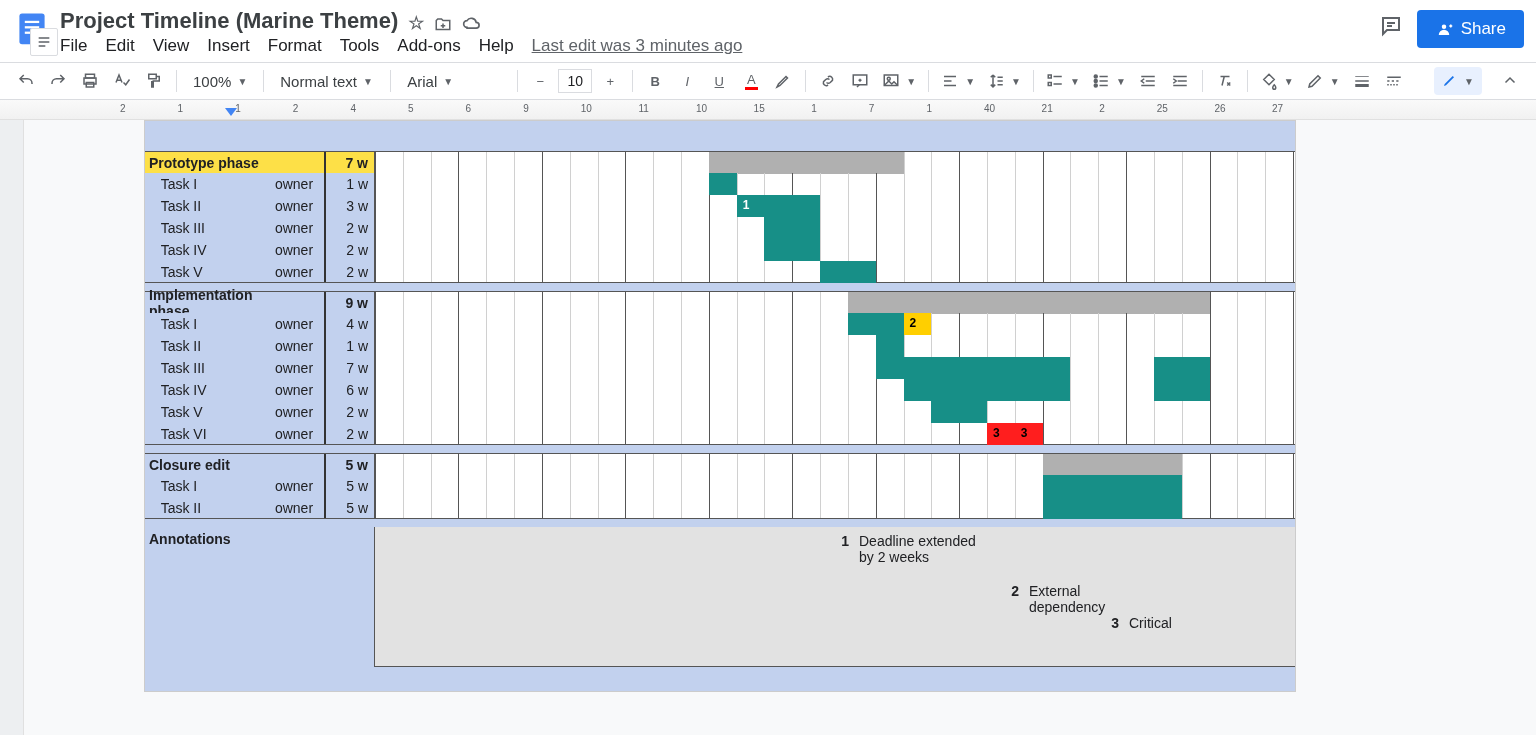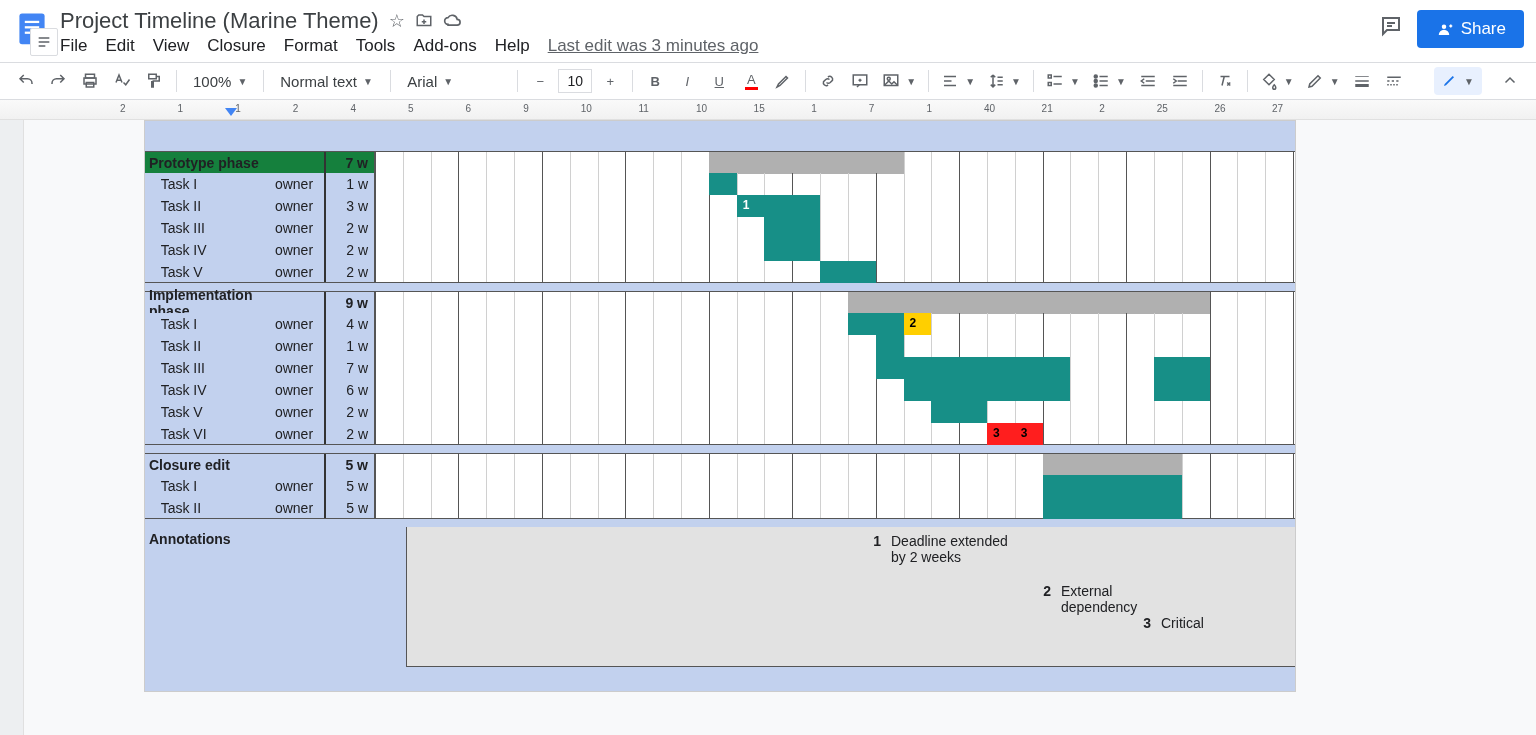--- a/index.html
+++ b/index.html
@@ -2,21 +2,21 @@
 <html><head>
 <meta charset="utf-8">
 <style>
   * { box-sizing: border-box; }
   body { margin:0; font-family: Arial, sans-serif; font-size:13px; color:#202124; background:#fff; overflow:hidden; }
   
   .header { display:flex; align-items:flex-start; padding:8px 12px 0 12px; }
   .logo { width:40px; height:40px; border-radius:8px; display:flex; align-items:center; justify-content:center; margin-right:8px; }
   .logo svg { width:36px; height:36px; }
   .titlebar { flex:1; }
-  .title-row { display:flex; align-items:center; gap:10px; }
+  .title-row { display:flex; align-items:flex-end; gap:10px;font-weight:bold; }
   .doc-title { font-size:22px; color:#3c4043; letter-spacing:0; }
   .title-icon { color:#5f6368; font-size:18px; display:inline-flex; }
   .menu-row { display:flex; align-items:center; gap:18px; margin-top:2px; }
   .menu-item { color:#202124; font-size:17px; cursor:pointer; }
   .last-edit { color:#5f6368; text-decoration:underline; font-size:17px; }
   .header-right { display:flex; align-items:center; gap:14px; padding-top:2px; }
   .comment-icon { color:#5f6368; font-size:22px; }
   .share-btn { background:#1a73e8; color:#fff; border:none; border-radius:4px; padding:9px 18px; font-size:17px; font-weight:500; display:flex; align-items:center; gap:8px; cursor:pointer; }
   
   .toolbar { display:flex; align-items:center; border-top:1px solid #dadce0; border-bottom:1px solid #dadce0; padding:4px 12px; gap:4px; margin-top:6px; }
@@ -58,21 +58,21 @@
   .bar.teal { background:#178f87; }
   .bar.yellow { background:#ffcf00; }
   .bar.red { background:#ff1e1e; }
   .bar .note { color:#fff; font-weight:700; font-size:12px; position:absolute; top:3px; left:6px; }
   .bar.yellow .note, .bar.red .note { color:#000; }
   .section-sep { height:8px; background:#c2d1ee; }
   .sect-border-top .cells, .sect-border-top .lbl { border-top:1px solid #555; }
   .sect-border-bottom .cells, .sect-border-bottom .lbl { border-bottom:1px solid #555; }
   
   .ann-area { display:flex; }
-  .ann-left { width:262px; border-right:1px solid #555; background:#c2d1ee; padding:4px 4px 60px 4px; }
+  .ann-left { width:230px; border-right:1px solid #555; background:#c2d1ee; padding:4px 4px 60px 4px; }
   .ann-title { font-weight:700; font-size:14px; }
   .ann-right { flex:1; background:#e2e2e2; position:relative; min-height:140px; border-bottom:1px solid #555; }
   .ann-item { position:absolute; font-size:14px; display:flex; gap:10px; }
   .ann-item .num { font-weight:700; text-align:right; width:14px; }
 </style>
 </head>
 <body>
 
 <div class="header">
   <div class="logo">
@@ -96,21 +96,21 @@
       <span class="title-icon">
           <svg width="20" height="20" viewBox="0 0 24 24" fill="none" stroke="#5f6368" stroke-width="2">
             <path d="M6 16a4 4 0 010-8 6 6 0 0111 2 3.5 3.5 0 010 7H6z"></path>
           </svg>
         </span>
     </div>
     <div class="menu-row">
       <span class="menu-item">File</span>
       <span class="menu-item">Edit</span>
       <span class="menu-item">View</span>
-      <span class="menu-item">Closure</span>
+      <span class="menu-item">Insert</span>
       <span class="menu-item">Format</span>
       <span class="menu-item">Tools</span>
       <span class="menu-item">Add-ons</span>
       <span class="menu-item">Help</span>
       <span class="last-edit">Last edit was 3 minutes ago</span>
     </div>
   </div>
   <div class="header-right">
     <span class="comment-icon"><svg width="24" height="24" viewBox="0 0 24 24" fill="none" stroke="#5f6368" stroke-width="2">
           <path d="M4 4h16v12H8l-4 4V4z"></path>
@@ -332,21 +332,21 @@
     </div>
 
   <div class="page-wrap">
     <div class="page">
       <div class="gantt" id="gantt">
           <div class="gantt-row fill" style="height:30px">
             <div class="lbl" style="border-right:none"></div>
             <div class="cells"></div>
           </div>
           <div class="gantt-row sect-border-top">
-            <div class="lbl" style="background:#15803d">
+            <div class="lbl" style="background:#fde047">
               <div class="name bold">Prototype phase</div>
               <div class="owner"></div>
               <div class="dur bold">7 w</div>
             </div>
             <div class="cells">
               <div class="grid-line grid-major" style="left:0px"></div>
               <div class="grid-line" style="left:27.818181818181817px"></div>
               <div class="grid-line" style="left:55.63636363636363px"></div>
               <div class="grid-line grid-major" style="left:83.45454545454545px"></div>
               <div class="grid-line" style="left:111.27272727272727px"></div>

